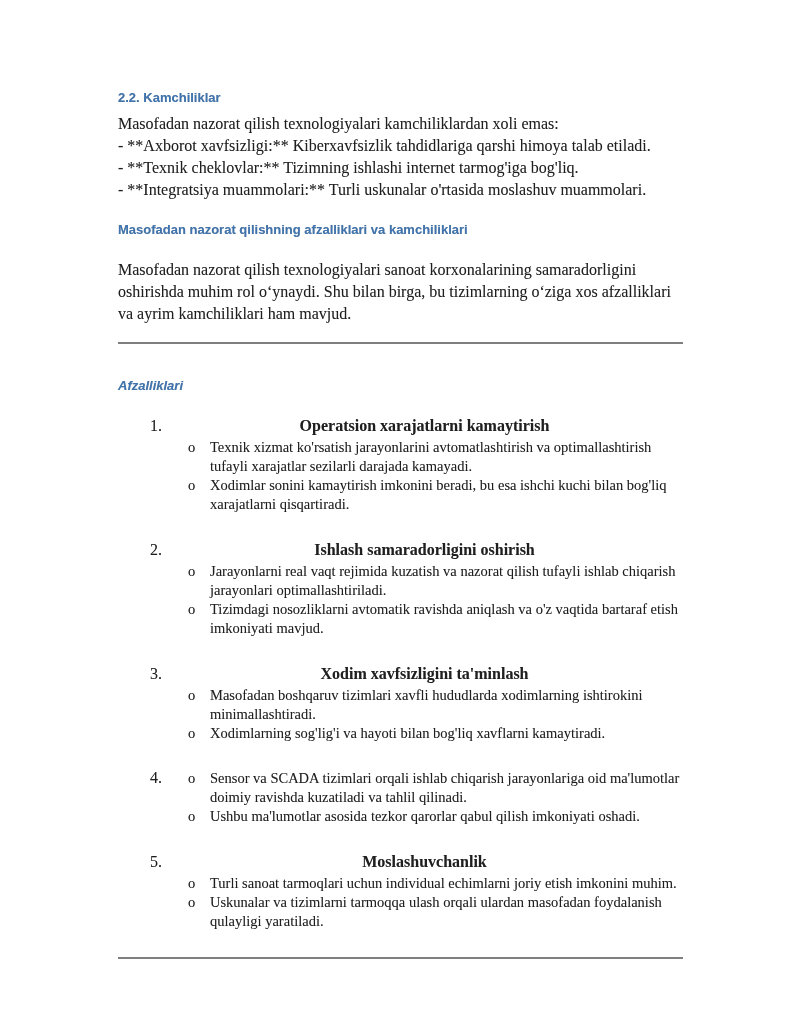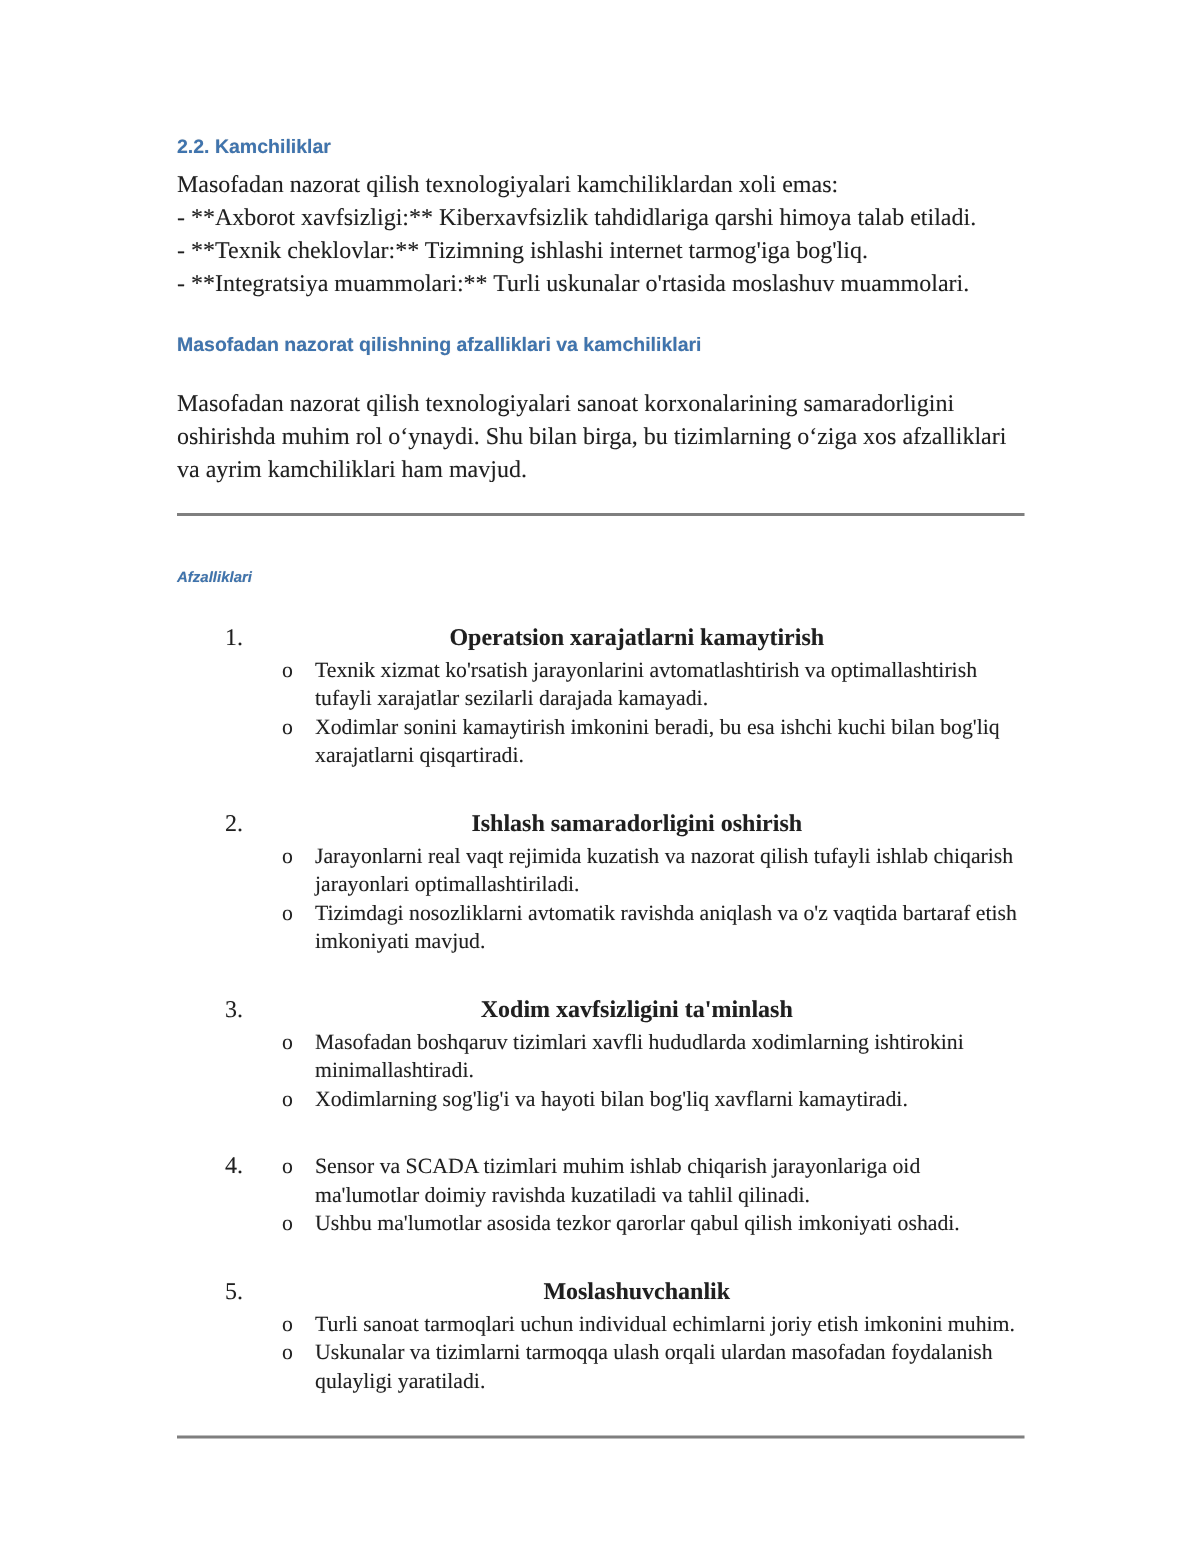--- a/index.html
+++ b/index.html
@@ -47,21 +47,21 @@
   }
   hr.rule {
     border: none;
     border-top: 2px solid #7f7f7f;
     margin: 17px 0 0 0;
   }
   .sub-h {
     font-family: "Liberation Sans", sans-serif;
     font-style: italic;
     font-weight: bold;
-    font-size: 10px;
+    font-size: 13px;
     line-height: 16px;
     color: #3f74ae;
     margin: 34px 0 0 0;
   }
   ol.adv {
     margin: 22px 0 0 0;
     padding: 0 0 0 48px;
     font-size: 16px;
   }
   ol.adv > li {
@@ -149,21 +149,21 @@
       </div>
       <div class="pt">
         <span class="mk">o</span>
         <span class="tx">Xodimlarning sog'lig'i va hayoti bilan bog'liq xavflarni kamaytiradi.</span>
       </div>
     </li>
 
     <li>
       <div class="pt">
         <span class="mk">o</span>
-        <span class="tx">Sensor va SCADA tizimlari muhim ishlab chiqarish jarayonlariga oid ma'lumotlar doimiy ravishda kuzatiladi va tahlil qilinadi.</span>
+        <span class="tx">Sensor va SCADA tizimlari orqali ishlab chiqarish jarayonlariga oid ma'lumotlar doimiy ravishda kuzatiladi va tahlil qilinadi.</span>
       </div>
       <div class="pt">
         <span class="mk">o</span>
         <span class="tx">Ushbu ma'lumotlar asosida tezkor qarorlar qabul qilish imkoniyati oshadi.</span>
       </div>
     </li>
 
     <li>
       <div class="adv-title">Moslashuvchanlik</div>
       <div class="pt">

